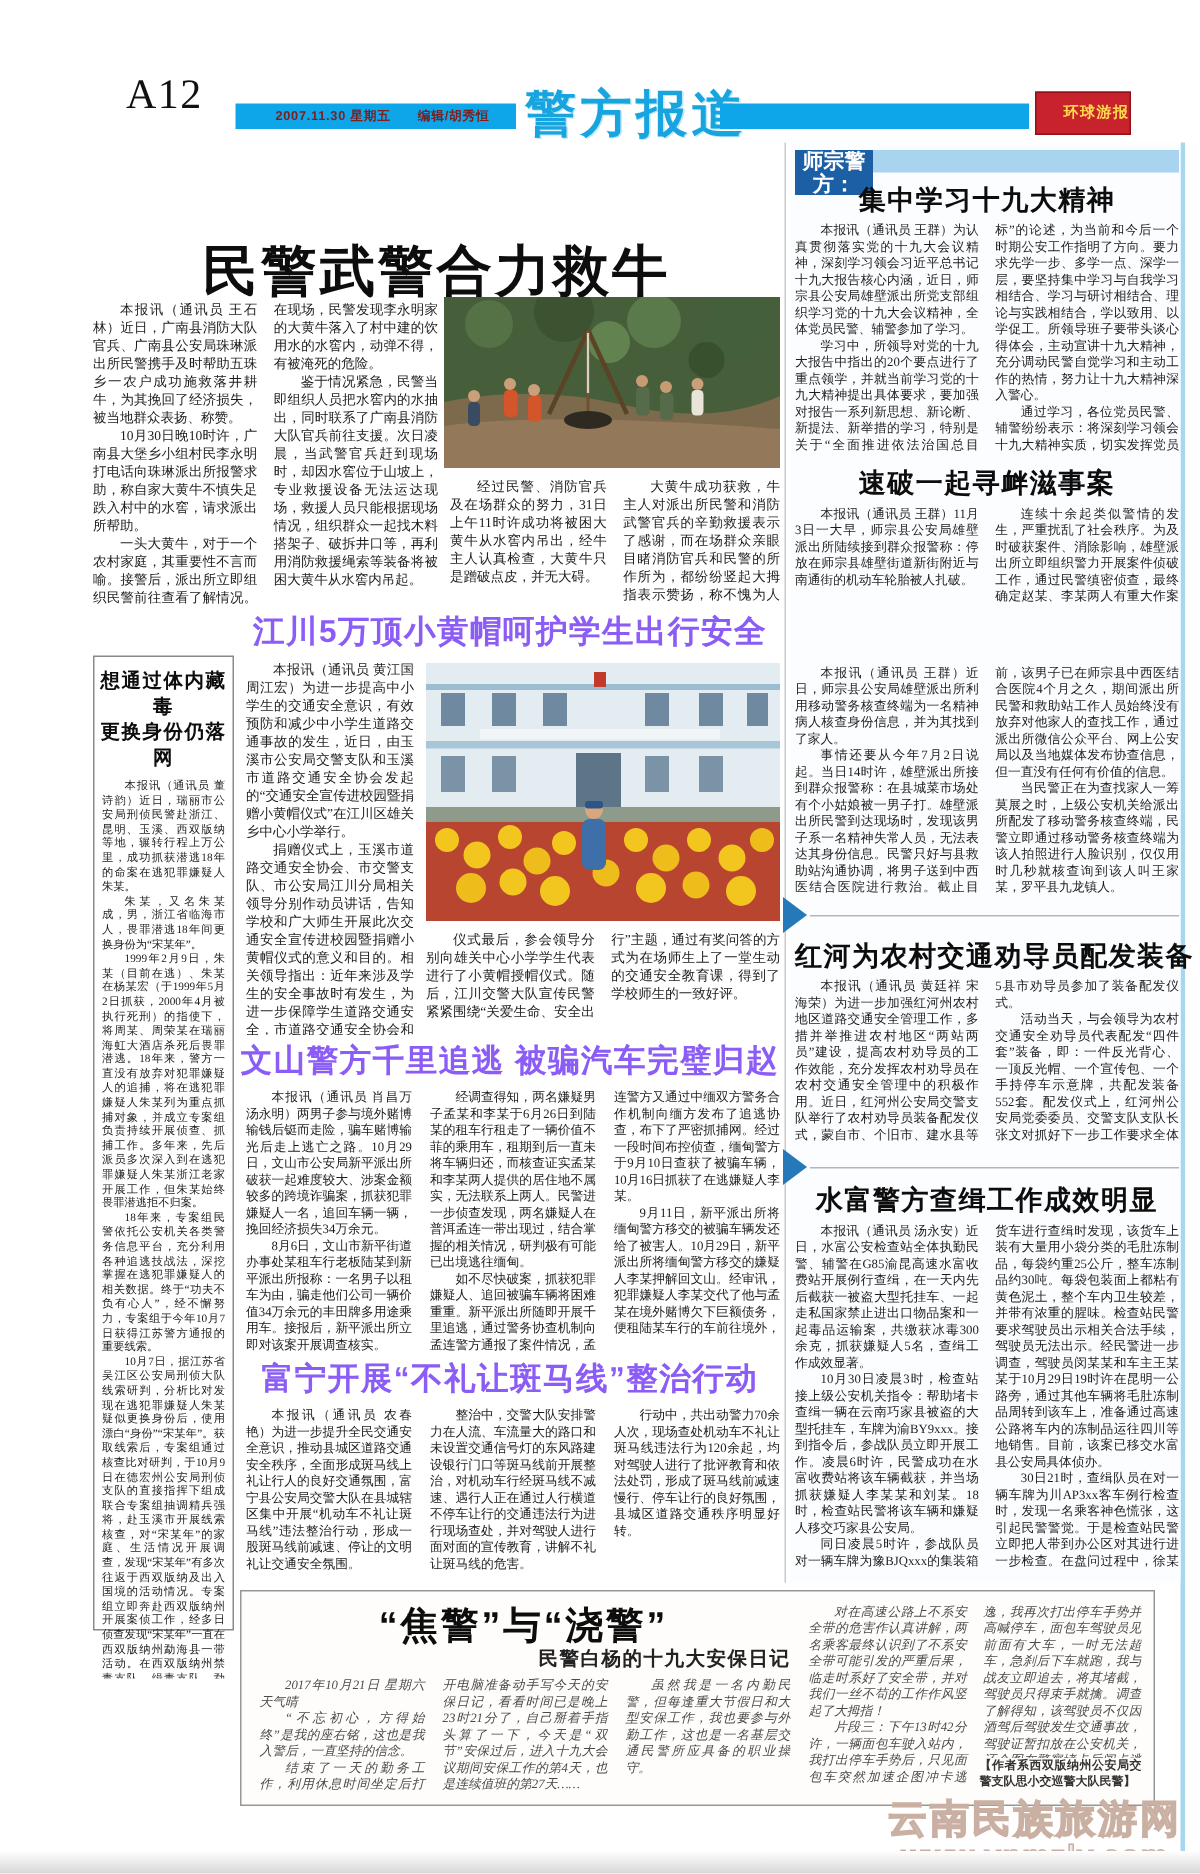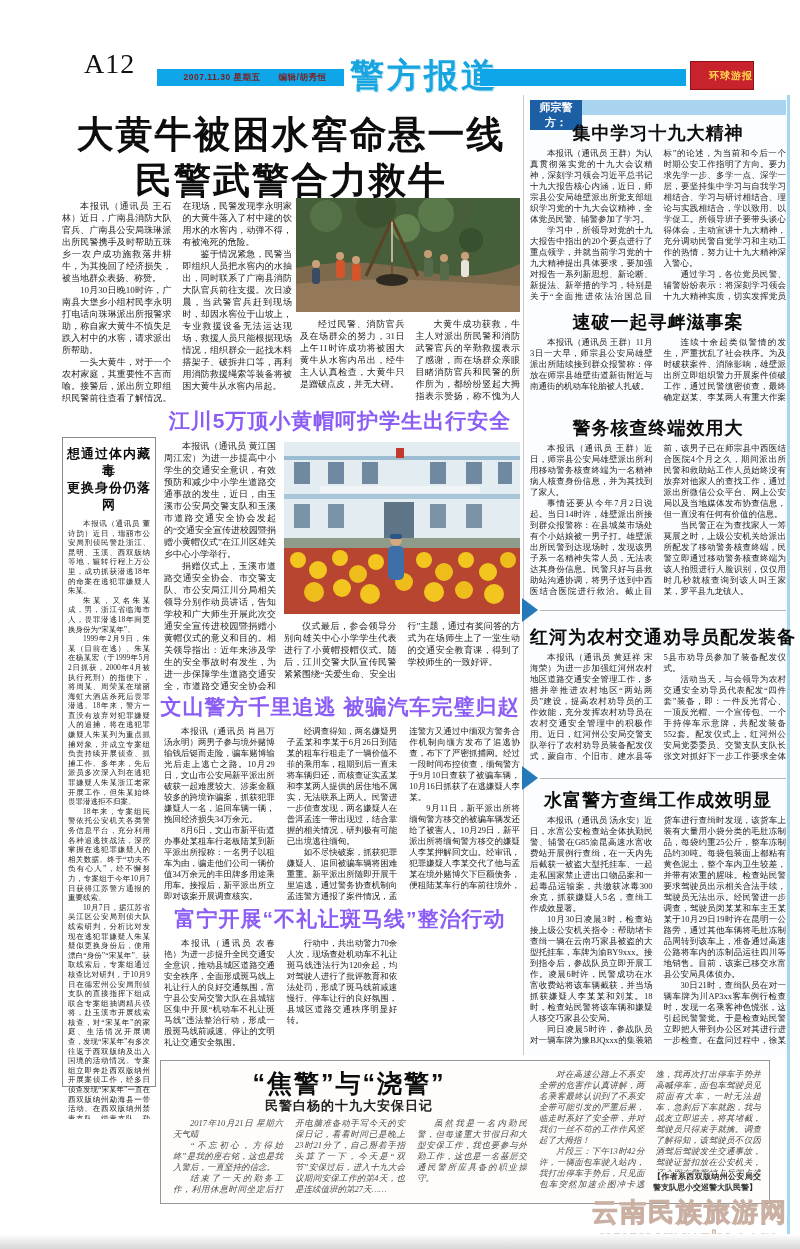--- a/index.html
+++ b/index.html
@@ -31,27 +31,27 @@
   .para{margin:0;text-indent:2em;}
   .diary .para{color:#4a4a4a;font-style:italic;}
   .sidebox{border:1px solid #8a8a8a;background:#fff;}
   .sidetitle{font-family:"Liberation Sans",sans-serif;font-weight:bold;font-size:13px;color:#0d0d0d;
              line-height:17px;text-align:center;letter-spacing:1px;}
   .vrule{background:#c9c9c9;width:1px;}
   .sep-line{height:1px;background:#b5b5b5;}
   .sep-arrow{width:0;height:0;border-top:12px solid transparent;border-bottom:12px solid transparent;
              border-left:16px solid #2679b8;}
   .label-box{background:#1d5fa5;color:#ffffff;font-family:"Liberation Sans",sans-serif;
-             font-size:11px;font-weight:bold;line-height:15px;text-align:center;}
+             font-size:14px;font-weight:bold;line-height:15px;text-align:center;}
   .label-bar{background:#a9d4f0;height:15px;}
   .diarybox{border:1px solid #979797;background:#fffdfb;}
   .diarytitle{font-family:"Liberation Sans",sans-serif;font-weight:bold;font-size:25px;color:#0d0d0d;
               text-align:center;letter-spacing:2px;}
   .diarysub{font-family:"Liberation Sans",sans-serif;font-weight:bold;font-size:13px;color:#222;
-            text-align:center;letter-spacing:1px;}
+            text-align:right;letter-spacing:1px;}
   .attrib{font-size:8px;line-height:10.5px;font-weight:bold;color:#333;text-align:justify;background:#fffdfb;}
   .wm{font-family:"Liberation Sans",sans-serif;font-weight:bold;color:rgba(201,176,162,0.28);
       -webkit-text-stroke:1px #c9b0a2;text-align:center;line-height:1.1;}
   .photo{display:block;}
   .rightcol-bg{background:#fbfdff;}
   .bottom-edge{background:linear-gradient(#ffffff,#d7d7d7);}
 </style>
 </head>
 <body>
 
@@ -59,21 +59,20 @@
 
   <div class="abs pageno" style="left:84px;top:48px;">A12</div>
   <div class="abs cyanbar" style="left:157px;top:69px;width:187px;">
     <div class="datebar">2007.11.30 星期五　　编辑/胡秀恒</div>
   </div>
   <div class="abs sectitle" style="left:350px;top:53px;">警方报道</div>
   <div class="abs cyanbar" style="left:480px;top:69px;width:206px;"></div>
   <div class="abs masthead" style="left:690px;top:61px;width:62px;height:27px;">环球游报</div>
   <div class="abs" style="left:787px;top:95px;width:3px;height:1142px;background:#a6d7f0;"></div>
 
-  <div class="abs h-main" style="left:62px;top:110px;width:458px;">大黄牛被困水窖命悬一线</div>
   <div class="abs h-main" style="left:62px;top:156px;width:458px;">民警武警合力救牛</div>
 
   <svg class="abs photo" style="left:296px;top:198px;" width="224" height="114" viewBox="0 0 224 114">
     <rect width="224" height="114" fill="#465f3a"></rect>
     <circle cx="30" cy="18" r="16" fill="#557246"></circle>
       <circle cx="80" cy="10" r="20" fill="#3c5230"></circle>
     <circle cx="140" cy="16" r="18" fill="#5a7a4b"></circle>
       <circle cx="195" cy="20" r="22" fill="#44603a"></circle>
     <circle cx="110" cy="30" r="14" fill="#62824f"></circle>
       <circle cx="175" cy="42" r="12" fill="#38502e"></circle>
@@ -180,20 +179,21 @@
       <p class="para">本报讯（通讯员 肖昌万 汤永明）两男子参与境外赌博输钱后铤而走险，骗车赌博输光后走上逃亡之路。10月29日，文山市公安局新平派出所破获一起难度较大、涉案金额较多的跨境诈骗案，抓获犯罪嫌疑人一名，追回车辆一辆，挽回经济损失34万余元。</p>
       <p class="para">8月6日，文山市新平街道办事处某租车行老板陆某到新平派出所报称：一名男子以租车为由，骗走他们公司一辆价值34万余元的丰田牌多用途乘用车。接报后，新平派出所立即对该案开展调查核实。</p>
       <p class="para">经调查得知，两名嫌疑男子孟某和李某于6月26日到陆某的租车行租走了一辆价值不菲的乘用车，租期到后一直未将车辆归还，而核查证实孟某和李某两人提供的居住地不属实，无法联系上两人。民警进一步侦查发现，两名嫌疑人在普洱孟连一带出现过，结合掌握的相关情况，研判极有可能已出境逃往缅甸。</p>
       <p class="para">如不尽快破案，抓获犯罪嫌疑人、追回被骗车辆将困难重重。新平派出所随即开展千里追逃，通过警务协查机制向孟连警方通报了案件情况，孟连警方又通过中缅双方警务合作机制向缅方发布了追逃协查，布下了严密抓捕网。经过一段时间布控侦查，缅甸警方于9月10日查获了被骗车辆，10月16日抓获了在逃嫌疑人李某。</p>
       <p class="para">9月11日，新平派出所将缅甸警方移交的被骗车辆发还给了被害人。10月29日，新平派出所将缅甸警方移交的嫌疑人李某押解回文山。经审讯，犯罪嫌疑人李某交代了他与孟某在境外赌博欠下巨额债务，便租陆某车行的车前往境外，将车抵押后赌博把本输光潜逃的犯罪事实。</p>
     </div>
 
   <div class="abs h-mid" style="left:160px;top:905px;width:360px;">富宁开展“不礼让斑马线”整治行动</div>
   <div class="abs body85 cols3" style="left:164px;top:938px;width:356px;height:114px;">
       <p class="para">本报讯（通讯员 农春艳）为进一步提升全民交通安全意识，推动县城区道路交通安全秩序，全面形成斑马线上礼让行人的良好交通氛围，富宁县公安局交警大队在县城辖区集中开展“机动车不礼让斑马线”违法整治行动，形成一股斑马线前减速、停让的文明礼让交通安全氛围。</p>
+      <p class="para">整治中，交警大队安排警力在人流、车流量大的路口和未设置交通信号灯的东风路建设银行门口等斑马线前开展整治，对机动车行经斑马线不减速、遇行人正在通过人行横道不停车让行的交通违法行为进行现场查处，并对驾驶人进行面对面的宣传教育，讲解不礼让斑马线的危害。</p>
       <p class="para">行动中，共出动警力70余人次，现场查处机动车不礼让斑马线违法行为120余起，均对驾驶人进行了批评教育和依法处罚，形成了斑马线前减速慢行、停车让行的良好氛围，县城区道路交通秩序明显好转。</p>
     </div>
 
   <div class="abs rightcol-bg" style="left:527px;top:95px;width:260px;height:960px;"></div>
 
   <div class="abs label-box" style="left:530px;top:100px;width:52px;">师宗警方：</div>
   <div class="abs label-bar" style="left:582px;top:100px;width:204px;"></div>
 
   <div class="abs h-right" style="left:530px;top:121px;width:256px;">集中学习十九大精神</div>
   <div class="abs body85 cols2" style="left:530px;top:148px;width:256px;height:156px;">
@@ -201,21 +201,20 @@
       <p class="para">学习中，所领导对党的十九大报告中指出的20个要点进行了重点领学，并就当前学习党的十九大精神提出具体要求，要加强对报告一系列新思想、新论断、新提法、新举措的学习，特别是关于“全面推进依法治国总目标”的论述，为当前和今后一个时期公安工作指明了方向。要力求先学一步、多学一点、深学一层，要坚持集中学习与自我学习相结合、学习与研讨相结合、理论与实践相结合，学以致用、以学促工。所领导班子要带头谈心得体会，主动宣讲十九大精神，充分调动民警自觉学习和主动工作的热情，努力让十九大精神深入警心。</p>
       <p class="para">通过学习，各位党员民警、辅警纷纷表示：将深刻学习领会十九大精神实质，切实发挥党员先锋模范作用，认真履行岗位职责，顽强拼搏、锐意进取，全力维护辖区安全稳定，决不辜负党和人民的殷殷期望。</p>
     </div>
 
   <div class="abs h-right" style="left:530px;top:310px;width:256px;">速破一起寻衅滋事案</div>
   <div class="abs body85 cols2" style="left:530px;top:337px;width:256px;height:74px;">
       <p class="para">本报讯（通讯员 王群）11月3日一大早，师宗县公安局雄壁派出所陆续接到群众报警称：停放在师宗县雄壁街道新街附近与南通街的机动车轮胎被人扎破。</p>
       <p class="para">连续十余起类似警情的发生，严重扰乱了社会秩序。为及时破获案件、消除影响，雄壁派出所立即组织警力开展案件侦破工作，通过民警缜密侦查，最终确定赵某、李某两人有重大作案嫌疑，并于当日10时许成功将两人抓获。经审讯，两名嫌疑人如实供述了11月3日凌晨喝酒后将停放在雄壁街道新街、南通街的10余辆机动车轮胎扎破的违法犯罪事实。</p>
     </div>
 
-  <div class="abs h-right" style="left:530px;top:416px;width:256px;">警务核查终端效用大</div>
   <div class="abs body85 cols2" style="left:530px;top:443px;width:256px;height:154px;">
       <p class="para">本报讯（通讯员 王群）近日，师宗县公安局雄壁派出所利用移动警务核查终端为一名精神病人核查身份信息，并为其找到了家人。</p>
       <p class="para">事情还要从今年7月2日说起。当日14时许，雄壁派出所接到群众报警称：在县城菜市场处有个小姑娘被一男子打。雄壁派出所民警到达现场时，发现该男子系一名精神失常人员，无法表达其身份信息。民警只好与县救助站沟通协调，将男子送到中西医结合医院进行救治。截止目前，该男子已在师宗县中西医结合医院4个月之久，期间派出所民警和救助站工作人员始终没有放弃对他家人的查找工作，通过派出所微信公众平台、网上公安局以及当地媒体发布协查信息，但一直没有任何有价值的信息。</p>
       <p class="para">当民警正在为查找家人一筹莫展之时，上级公安机关给派出所配发了移动警务核查终端，民警立即通过移动警务核查终端为该人拍照进行人脸识别，仅仅用时几秒就核查询到该人叫王家某，罗平县九龙镇人。</p>
     </div>
 
   <div class="abs sep-arrow" style="left:522px;top:598px;"></div>
   <div class="abs sep-line" style="left:540px;top:610px;width:246px;"></div>
 
   <div class="abs h-right" style="left:530px;top:625px;width:256px;">红河为农村交通劝导员配发装备</div>

